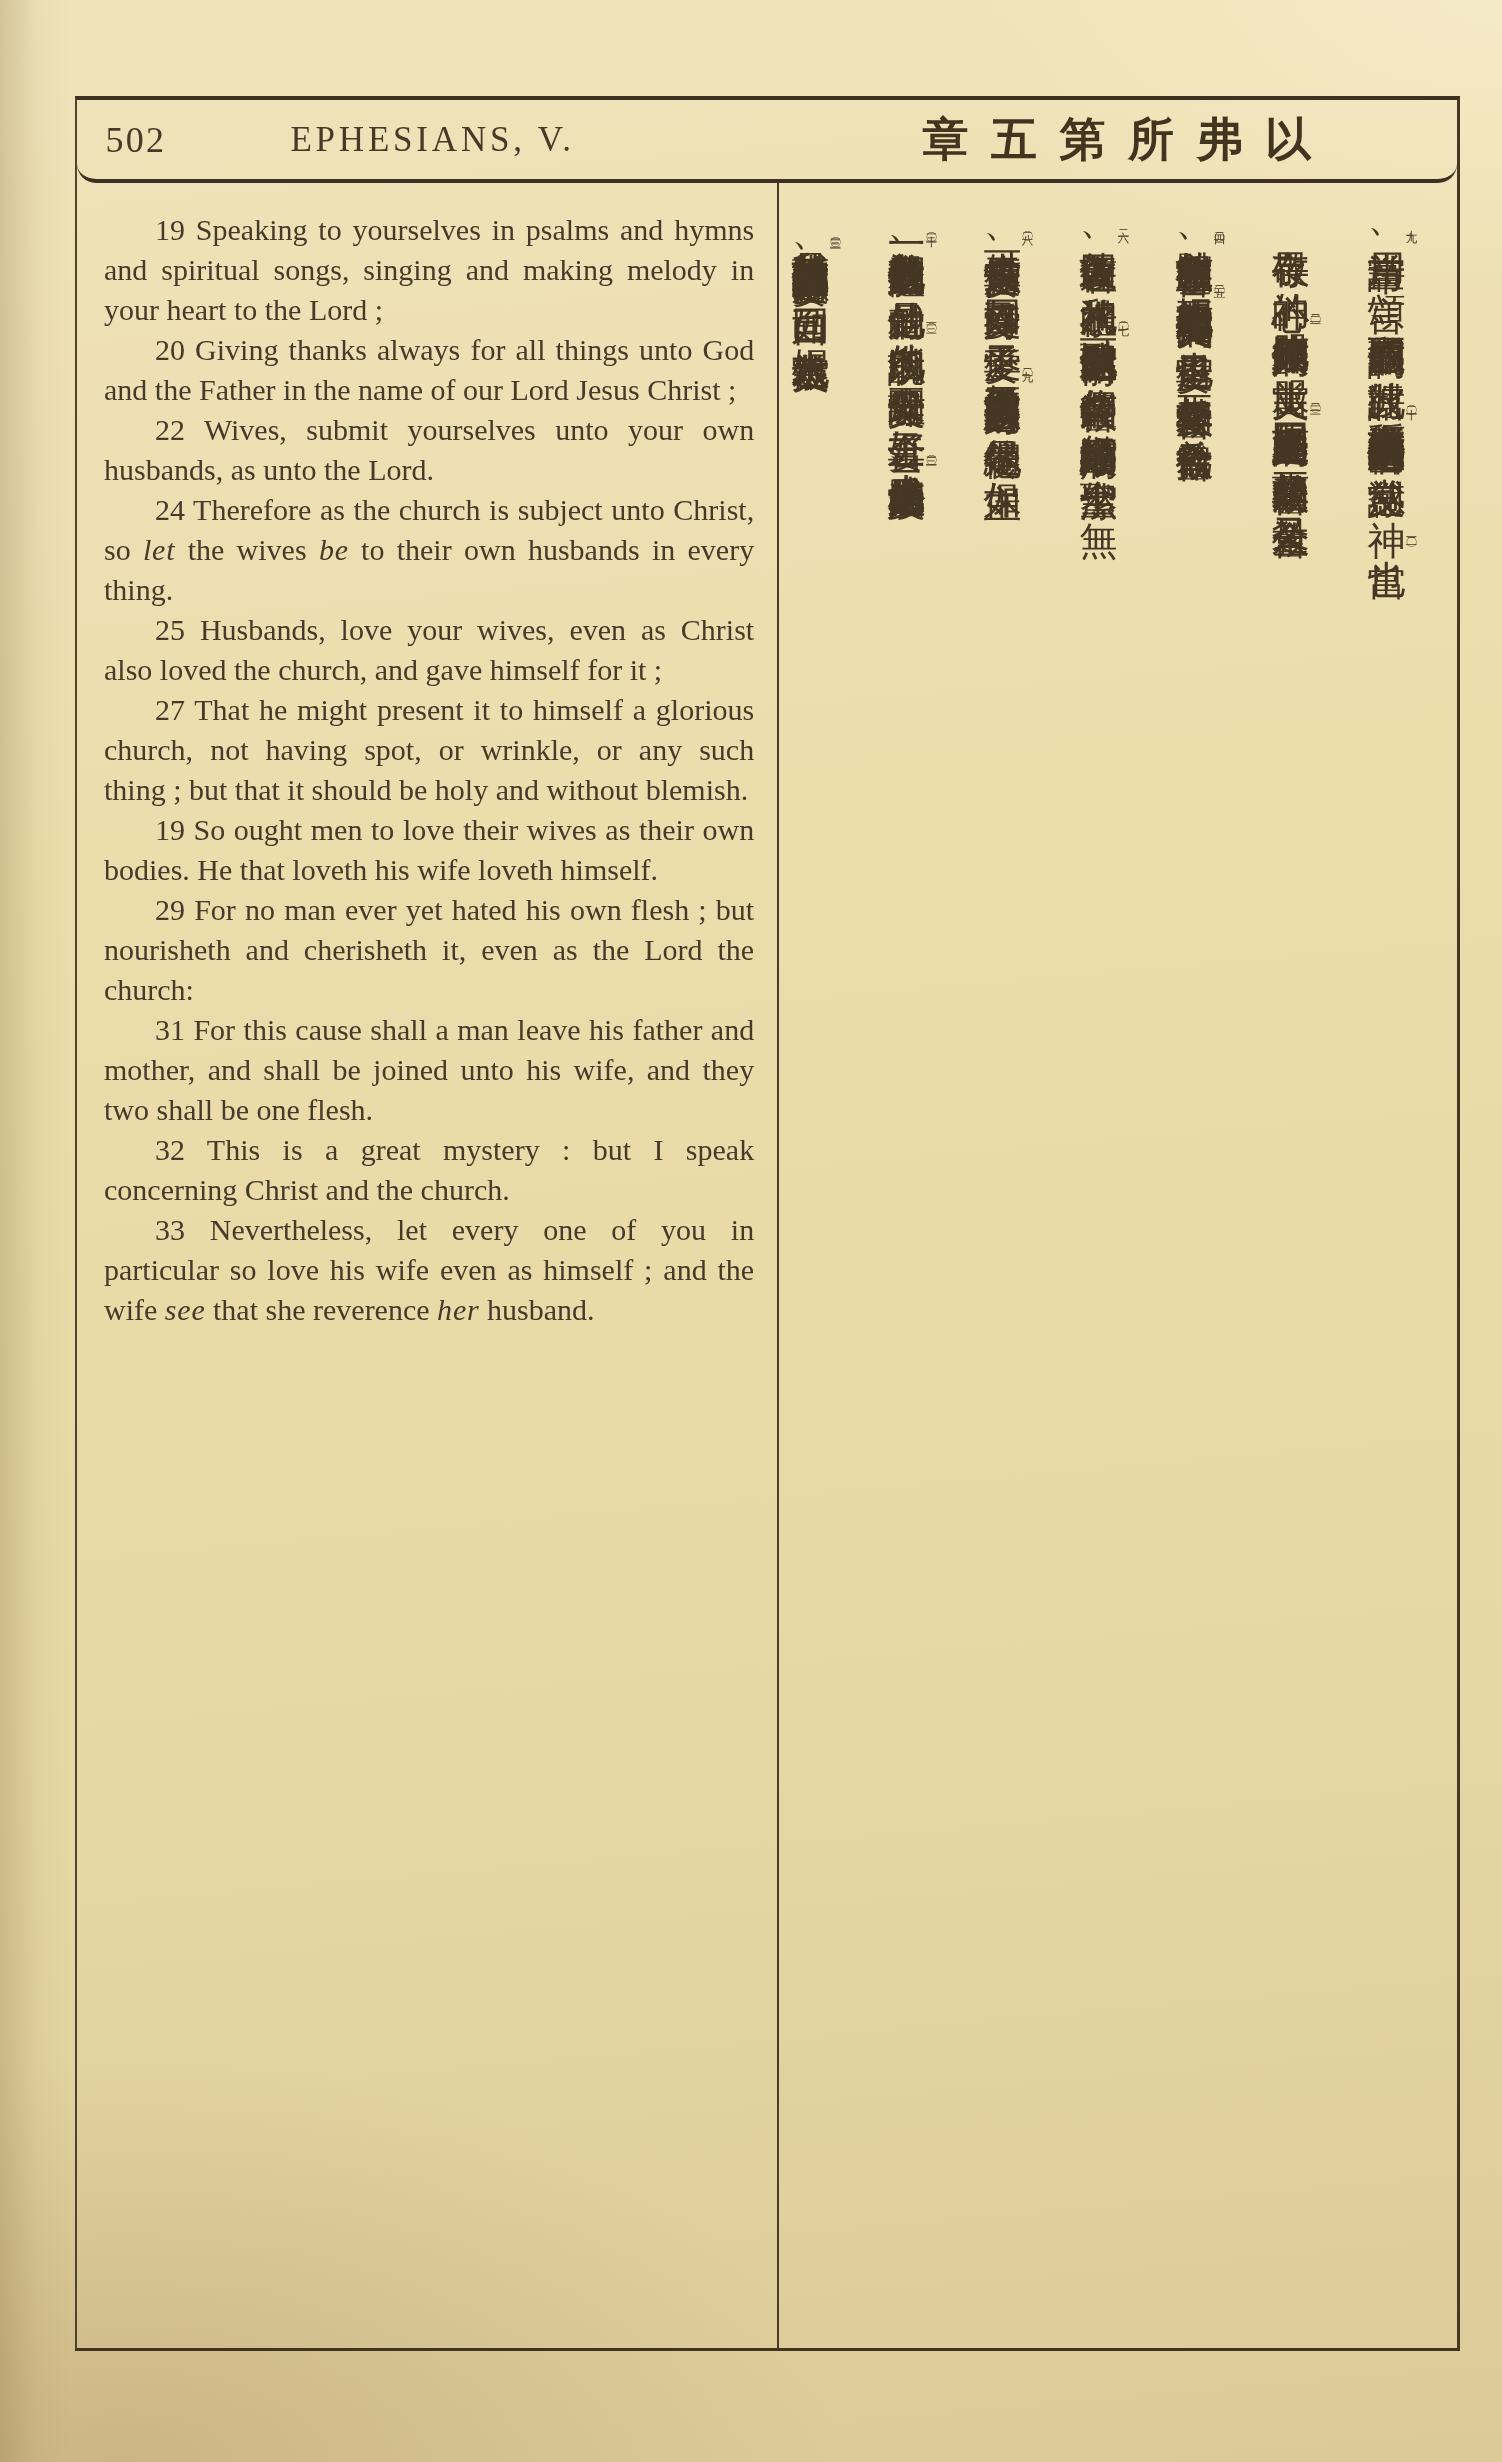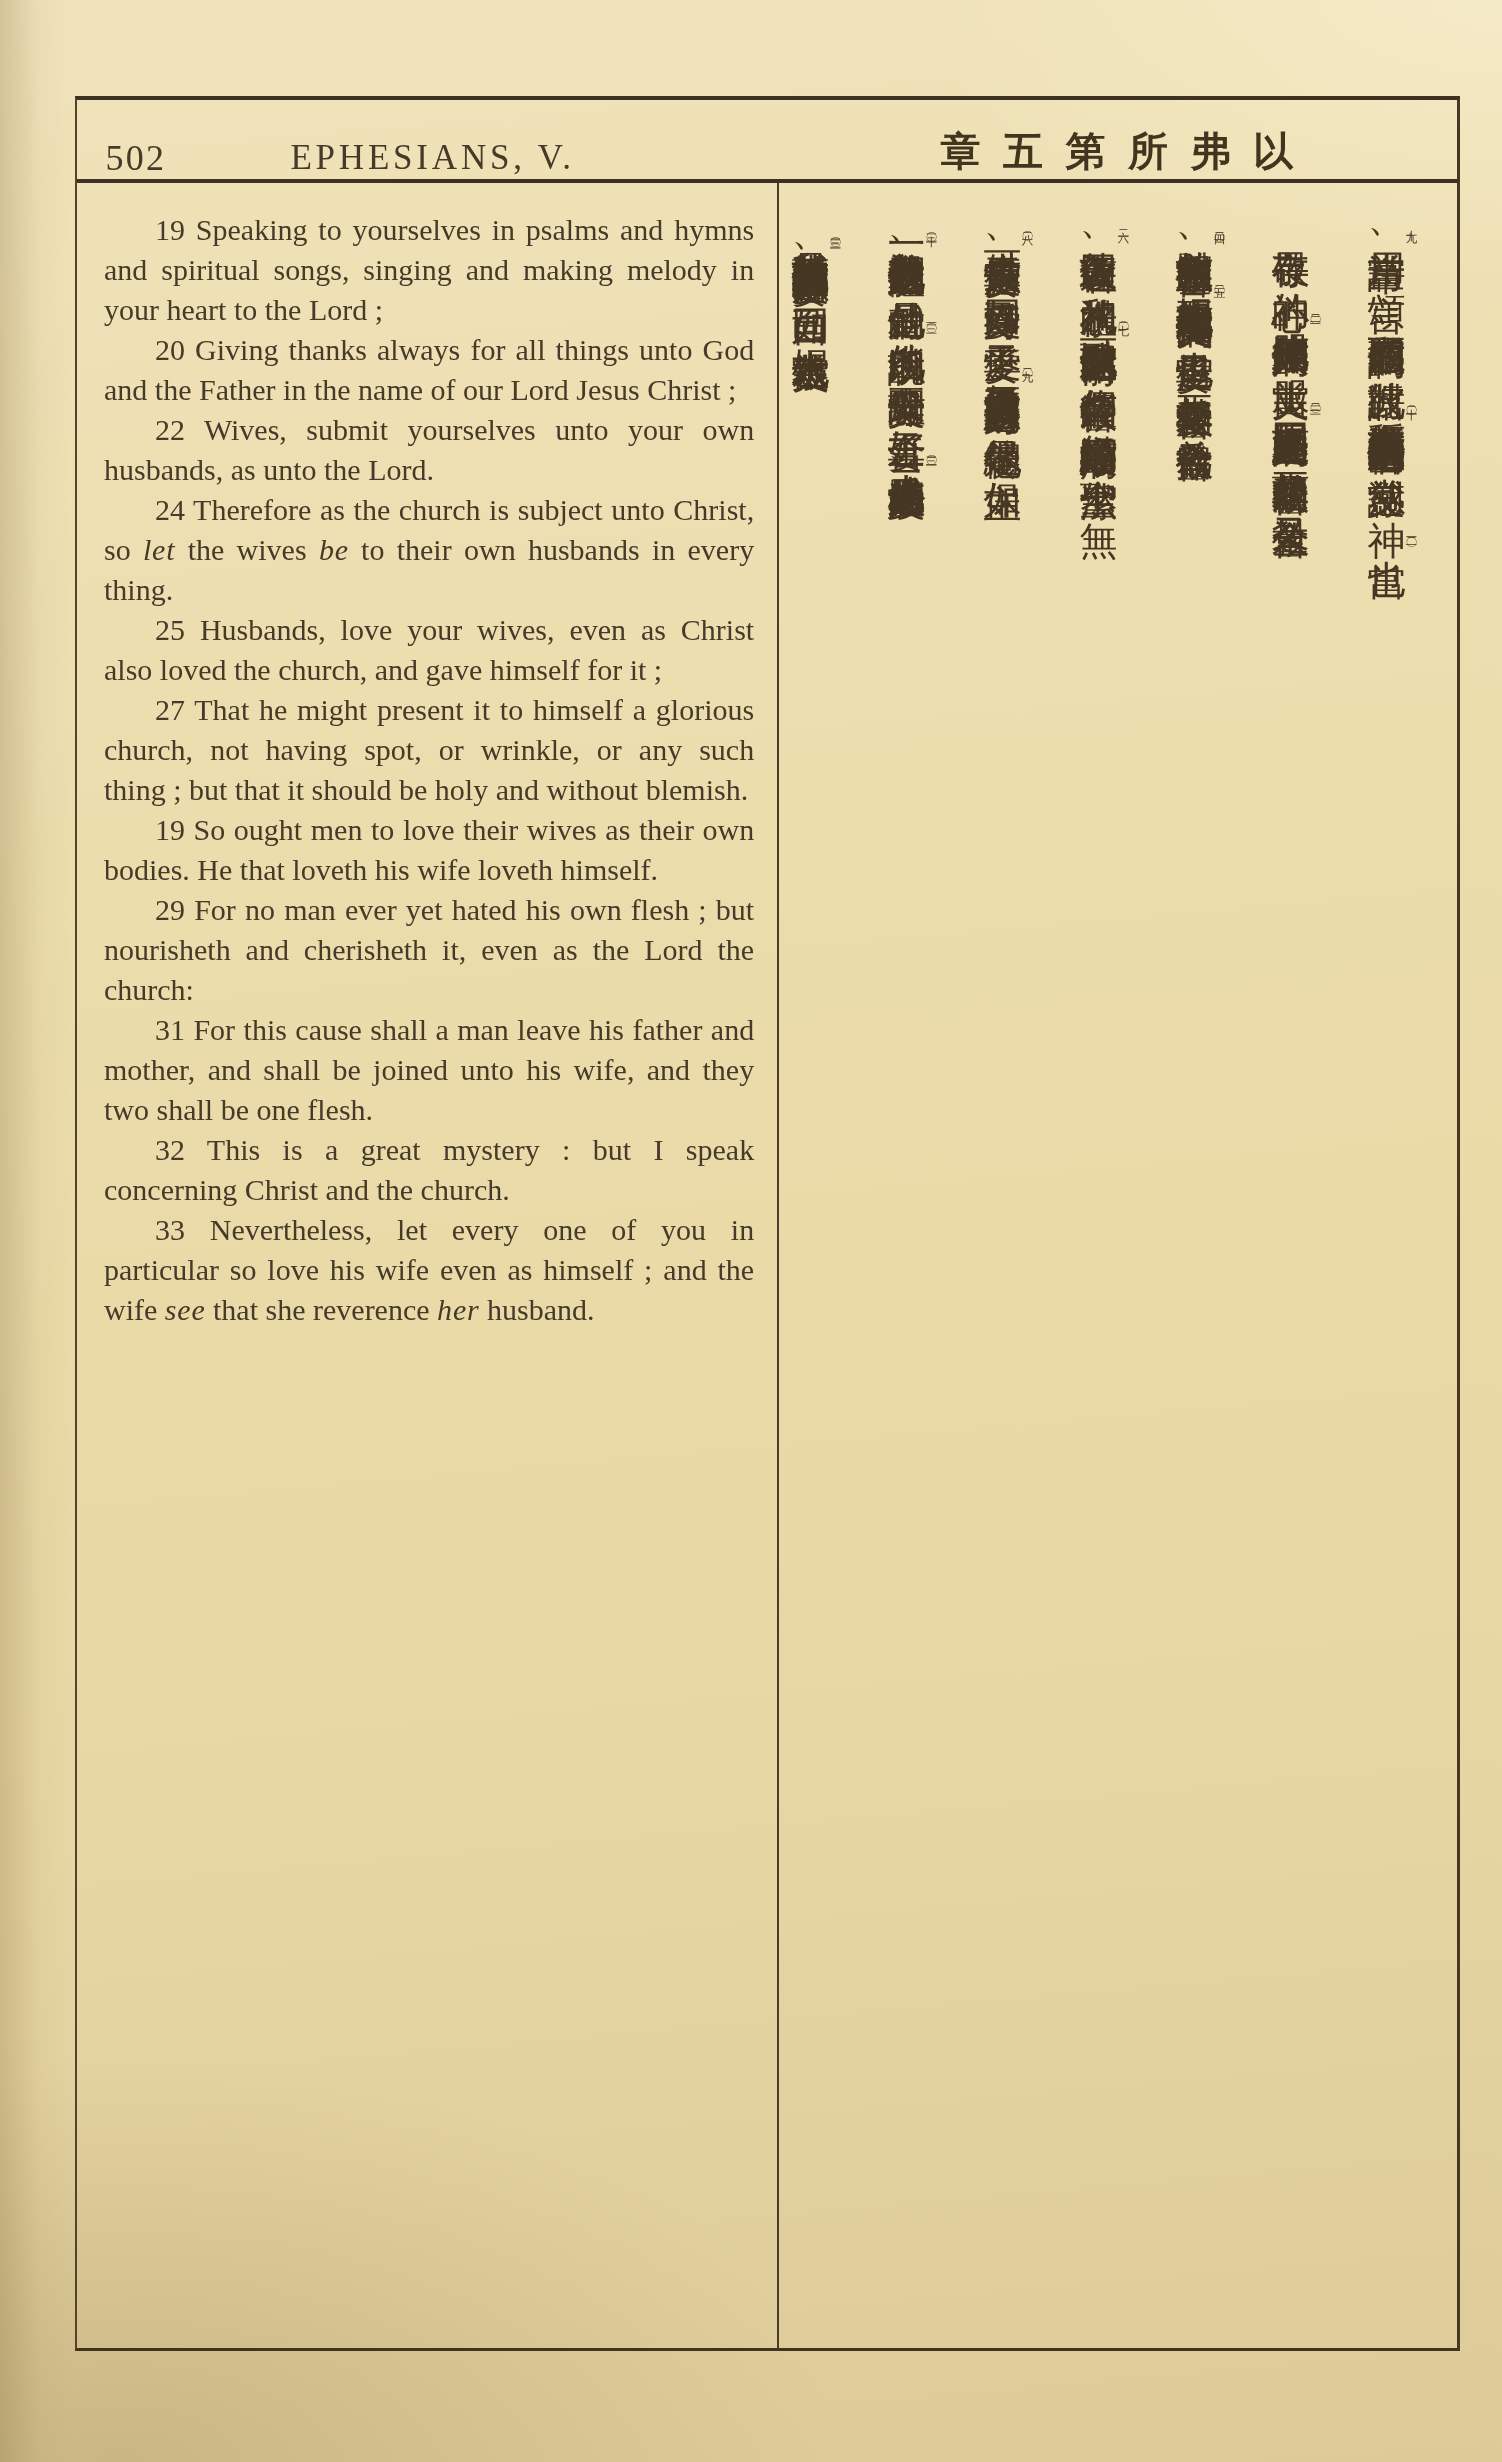--- a/index.html
+++ b/index.html
@@ -16,28 +16,28 @@
   .gutter-shade{position:absolute;left:0;top:0;width:71px;height:100%;
     background:linear-gradient(90deg,rgba(110,85,40,0.22),rgba(110,85,40,0.04) 55%,rgba(110,85,40,0) 100%);}
   .page-frame{
     position:absolute;left:75px;top:96px;width:1385px;height:2255px;
     border-top:4.5px solid #3d3122;border-bottom:3.8px solid #41341f;
     border-left:2.3px solid #52432c;border-right:3px solid #463823;
     box-sizing:border-box;
   }
   .page-header{
     height:83px;border-bottom:4.5px solid #3d3122;box-sizing:border-box;
-    display:flex;align-items:flex-end;
+    display:flex;align-items:center;border-radius:19px;
   }
   .header-left{flex:0 0 50.7%;display:flex;align-items:center;}
   .page-number{font-size:36px;letter-spacing:2.3px;margin-left:28.5px;}
   .header-title-en{font-size:35px;letter-spacing:3.8px;margin-left:124px;white-space:nowrap;}
   .header-right{flex:1;text-align:center;}
   .header-title-zh{
-    font-family:"DejaVu Serif", serif;font-size:40px;font-weight:bold;
+    font-family:"DejaVu Serif", serif;font-size:46px;font-weight:bold;
     letter-spacing:22.5px;margin-right:-22.5px;white-space:nowrap;color:#42351f;margin-top:12px;
   }
   .panes{position:absolute;left:0;top:83px;right:0;bottom:0;display:flex;}
   .english-pane{
     flex:0 0 50.7%;box-sizing:border-box;
     padding:27px 22.5px 0 27px;
   }
   .column-divider{width:2.3px;background:#4a3c26;margin-top:0;}
   .chinese-pane{flex:1;position:relative;box-sizing:border-box;}
   .verse{

